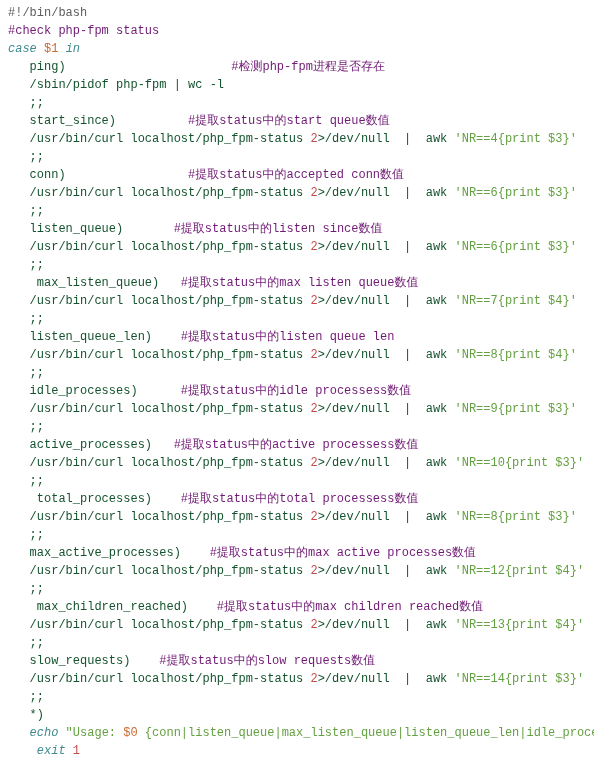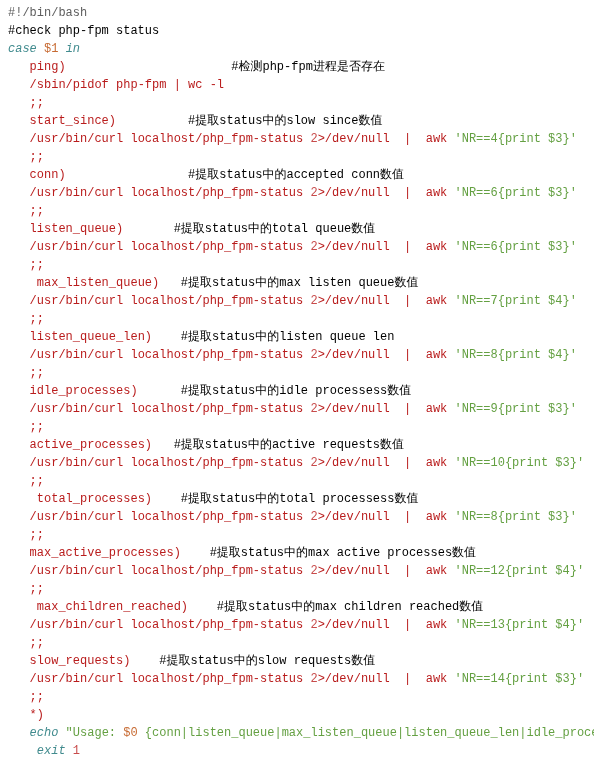--- a/index.html
+++ b/index.html
@@ -16,56 +16,56 @@
     width: 594px;
     overflow-x: auto;
     overflow-y: hidden;
     padding: 4px 8px 4px 8px;
   }
   pre {
     white-space: pre;
     font-family: inherit;
   }
   .kw-shebang { color: #5d5d5d; text-align: center; }
-  .comment { color: #000000; }
+  .comment { color: #701a75; }
   .keyword { color: #418b8e; font-style: italic; }
   .variable { color: #c76a32; }
   .string { color: #64a042; }
-  .cmd { color: #b91c1c; }
+  .cmd { color: #14532d; }
   .num { color: #c84b4b; }
 </style>
 </head>
 <body>
 
 <div class="code-container">
 <pre><span class="kw-shebang">#!/bin/bash</span>
 <span class="comment">#check php-fpm status</span>
 <span class="keyword">case</span> <span class="variable">$1</span> <span class="keyword">in</span>
 <span>   </span><span class="cmd">ping)</span>                       <span class="comment">#检测php-fpm进程是否存在</span>
 <span>   </span><span class="cmd">/sbin/pidof php-fpm | wc -l</span>
 <span>   </span><span class="cmd">;;</span>
-<span>   </span><span class="cmd">start_since)</span>          <span class="comment">#提取status中的slow since数值</span>
+<span>   </span><span class="cmd">start_since)</span>          <span class="comment">#提取status中的start queue数值</span>
 <span>   </span><span class="cmd">/usr/bin/curl localhost/php_fpm-status </span><span class="num">2</span><span class="cmd">&gt;/dev/null  |  awk </span><span class="string">'NR==4{print $3}'</span>
 <span>   </span><span class="cmd">;;</span>
 <span>   </span><span class="cmd">conn)</span>                 <span class="comment">#提取status中的accepted conn数值</span>
 <span>   </span><span class="cmd">/usr/bin/curl localhost/php_fpm-status </span><span class="num">2</span><span class="cmd">&gt;/dev/null  |  awk </span><span class="string">'NR==6{print $3}'</span>
 <span>   </span><span class="cmd">;;</span>
-<span>   </span><span class="cmd">listen_queue)</span>       <span class="comment">#提取status中的total queue数值</span>
+<span>   </span><span class="cmd">listen_queue)</span>       <span class="comment">#提取status中的listen since数值</span>
 <span>   </span><span class="cmd">/usr/bin/curl localhost/php_fpm-status </span><span class="num">2</span><span class="cmd">&gt;/dev/null  |  awk </span><span class="string">'NR==6{print $3}'</span>
 <span>   </span><span class="cmd">;;</span>
 <span>   </span><span class="cmd"> max_listen_queue)</span>   <span class="comment">#提取status中的max listen queue数值</span>
 <span>   </span><span class="cmd">/usr/bin/curl localhost/php_fpm-status </span><span class="num">2</span><span class="cmd">&gt;/dev/null  |  awk </span><span class="string">'NR==7{print $4}'</span>
 <span>   </span><span class="cmd">;;</span>
 <span>   </span><span class="cmd">listen_queue_len)</span>    <span class="comment">#提取status中的listen queue len</span>
 <span>   </span><span class="cmd">/usr/bin/curl localhost/php_fpm-status </span><span class="num">2</span><span class="cmd">&gt;/dev/null  |  awk </span><span class="string">'NR==8{print $4}'</span>
 <span>   </span><span class="cmd">;;</span>
 <span>   </span><span class="cmd">idle_processes)</span>      <span class="comment">#提取status中的idle processess数值</span>
 <span>   </span><span class="cmd">/usr/bin/curl localhost/php_fpm-status </span><span class="num">2</span><span class="cmd">&gt;/dev/null  |  awk </span><span class="string">'NR==9{print $3}'</span>
 <span>   </span><span class="cmd">;;</span>
-<span>   </span><span class="cmd">active_processes)</span>   <span class="comment">#提取status中的active requests数值</span>
+<span>   </span><span class="cmd">active_processes)</span>   <span class="comment">#提取status中的active processess数值</span>
 <span>   </span><span class="cmd">/usr/bin/curl localhost/php_fpm-status </span><span class="num">2</span><span class="cmd">&gt;/dev/null  |  awk </span><span class="string">'NR==10{print $3}'</span>
 <span>   </span><span class="cmd">;;</span>
 <span>   </span><span class="cmd"> total_processes)</span>    <span class="comment">#提取status中的total processess数值</span>
 <span>   </span><span class="cmd">/usr/bin/curl localhost/php_fpm-status </span><span class="num">2</span><span class="cmd">&gt;/dev/null  |  awk </span><span class="string">'NR==8{print $3}'</span>
 <span>   </span><span class="cmd">;;</span>
 <span>   </span><span class="cmd">max_active_processes)</span>    <span class="comment">#提取status中的max active processes数值</span>
 <span>   </span><span class="cmd">/usr/bin/curl localhost/php_fpm-status </span><span class="num">2</span><span class="cmd">&gt;/dev/null  |  awk </span><span class="string">'NR==12{print $4}'</span>
 <span>   </span><span class="cmd">;;</span>
 <span>   </span><span class="cmd"> max_children_reached)</span>    <span class="comment">#提取status中的max children reached数值</span>
 <span>   </span><span class="cmd">/usr/bin/curl localhost/php_fpm-status </span><span class="num">2</span><span class="cmd">&gt;/dev/null  |  awk </span><span class="string">'NR==13{print $4}'</span>

